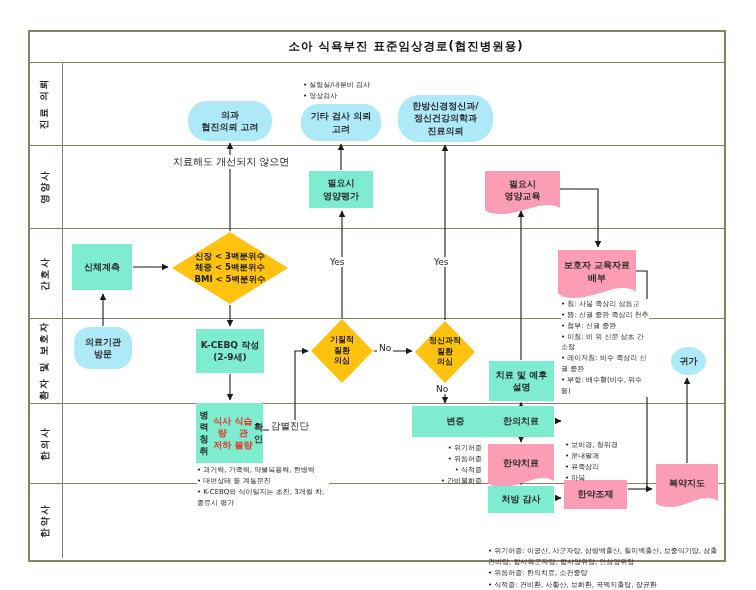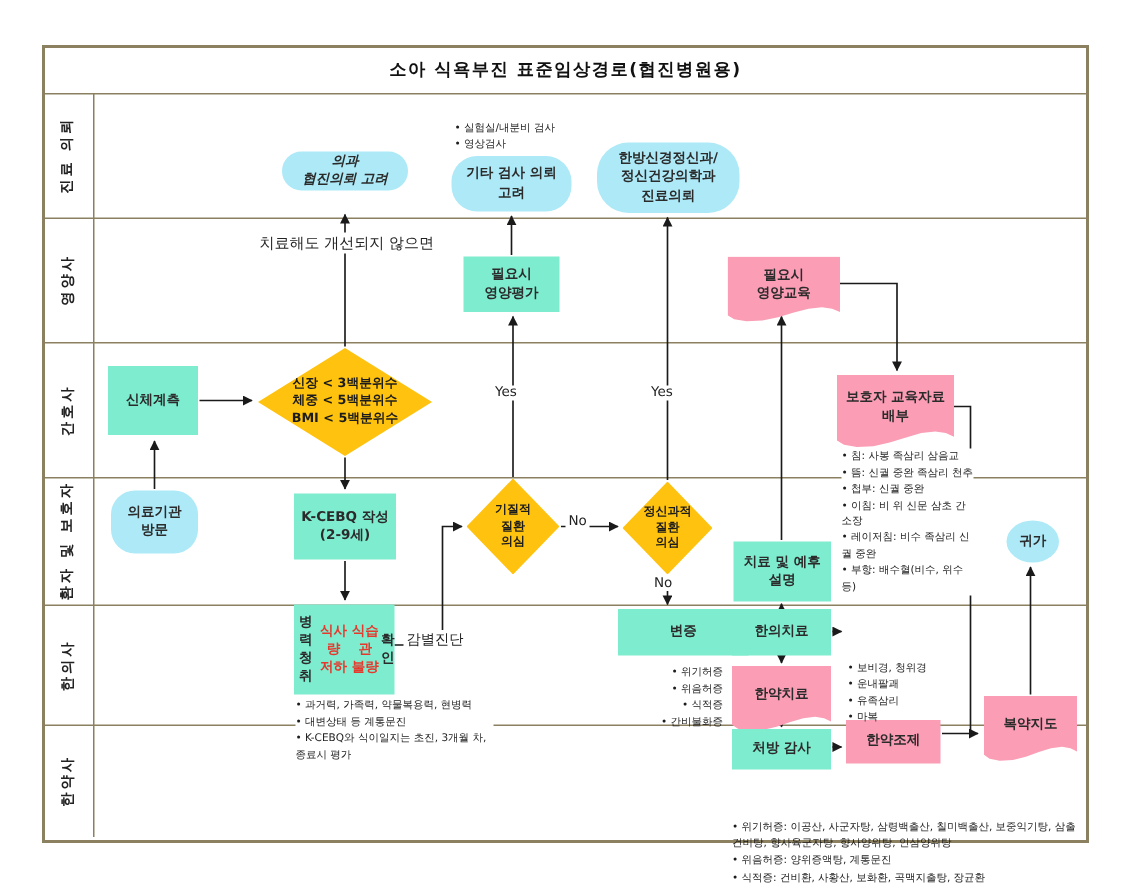--- a/index.html
+++ b/index.html
@@ -4,21 +4,21 @@
 <style>
   html,body{margin:0;padding:0;background:#ffffff;}
   body{font-family:"DejaVu Sans","Liberation Sans",sans-serif;}
   #canvas{position:relative;width:756px;height:590px;background:#fff;overflow:hidden;}
 
   
   .frame{position:absolute;left:28px;top:30px;width:694px;height:528px;border:2px solid #8b8060;background:#fff;}
   .hline{position:absolute;left:28px;width:698px;height:1px;background:#8b8060;}
   .vline{position:absolute;width:1px;background:#8b8060;}
   .title{position:absolute;left:28px;top:30px;width:698px;height:32px;display:flex;align-items:center;justify-content:center;
-         font-size:11.5px;font-weight:bold;color:#111;letter-spacing:1px;}
+         font-size:11.5px;font-weight:bold;color:#111;letter-spacing:1px;padding-left:29px;}
 
   .lane-label{position:absolute;left:28px;width:34px;display:flex;align-items:center;justify-content:center;}
   .lane-label span{transform:rotate(-90deg);white-space:nowrap;font-size:9.5px;font-weight:bold;color:#222;letter-spacing:2px;}
 
   
   .node{position:absolute;display:flex;align-items:center;justify-content:center;text-align:center;
         font-size:9px;font-weight:bold;color:#2b2b2b;white-space:pre-line;line-height:1.35;z-index:3;}
   .pill{background:#ade9f7;}
   .proc{background:#7eeccf;}
   .decision{background:#ffc20e;clip-path:polygon(50% 0,100% 50%,50% 100%,0 50%);font-size:8.5px;color:#1c1c1c;}
@@ -96,21 +96,21 @@
       <path d="M560,189 L598,189 L598,247" marker-end="url(#arr)"></path>
       <path d="M636,271 L647,271 L647,489"></path>
       <path d="M628,489 L652,489" marker-end="url(#arr)"></path>
       <path d="M521,438 L521,442" marker-end="url(#arr)"></path>
       <path d="M521,482.5 L521,484.5" marker-end="url(#arr)"></path>
       <path d="M555,498 L561,498" marker-end="url(#arr)"></path>
       <path d="M687,463 L687,378" marker-end="url(#arr)"></path>
     </g>
   </svg>
 
-  <div class="node pill" style="left:188px;top:101px;width:84px;height:26px;border-radius:19px;font-style:italic;">의과
+  <div class="node pill" style="left:188px;top:101px;width:84px;height:40px;border-radius:19px;">의과
 협진의뢰 고려</div>
   <div class="note" style="left:303px;top:80px;width:90px;">
       <div class="bullet">실험실/내분비 검사</div>
       <div class="bullet">영상검사</div>
     </div>
   <div class="node pill" style="left:301px;top:104px;width:80px;height:37px;border-radius:17px;">기타 검사 의뢰
 고려</div>
   <div class="node pill" style="left:398px;top:95px;width:95px;height:47px;border-radius:21px;">한방신경정신과/
 정신건강의학과
 진료의뢰</div>
@@ -180,18 +180,18 @@
       <div class="bullet">유족삼리</div>
       <div class="bullet">마복</div>
     </div>
   <div class="node doc" style="left:488px;top:444px;width:66px;height:38px;">한약치료</div>
 
   <div class="node proc" style="left:488px;top:486px;width:66px;height:27px;">처방 감사</div>
   <div class="node pinkrect" style="left:564px;top:480px;width:63px;height:29px;">한약조제</div>
   <div class="node doc" style="left:656px;top:464px;width:62px;height:38px;">복약지도</div>
   <div class="note" style="left:488px;top:514px;width:236px;line-height:1.6;margin-top:32px;">
       <div class="bullet">위기허증: 이공산, 사군자탕, 삼령백출산, 칠미백출산, 보중익기탕, 삼출건비탕, 향사육군자탕, 향사양위탕, 인삼양위탕</div>
-      <div class="bullet">위음허증: 양위증액탕, 계통문진</div>
+      <div class="bullet">위음허증: 한의치료, 소건중탕</div>
       <div class="bullet">식적증: 건비환, 사황산, 보화환, 곡맥지출탕, 장균환</div>
       <div class="bullet">간비불화증: 조중탕, 통사요방</div>
     </div>
 
 </div>
 
 </body></html>

